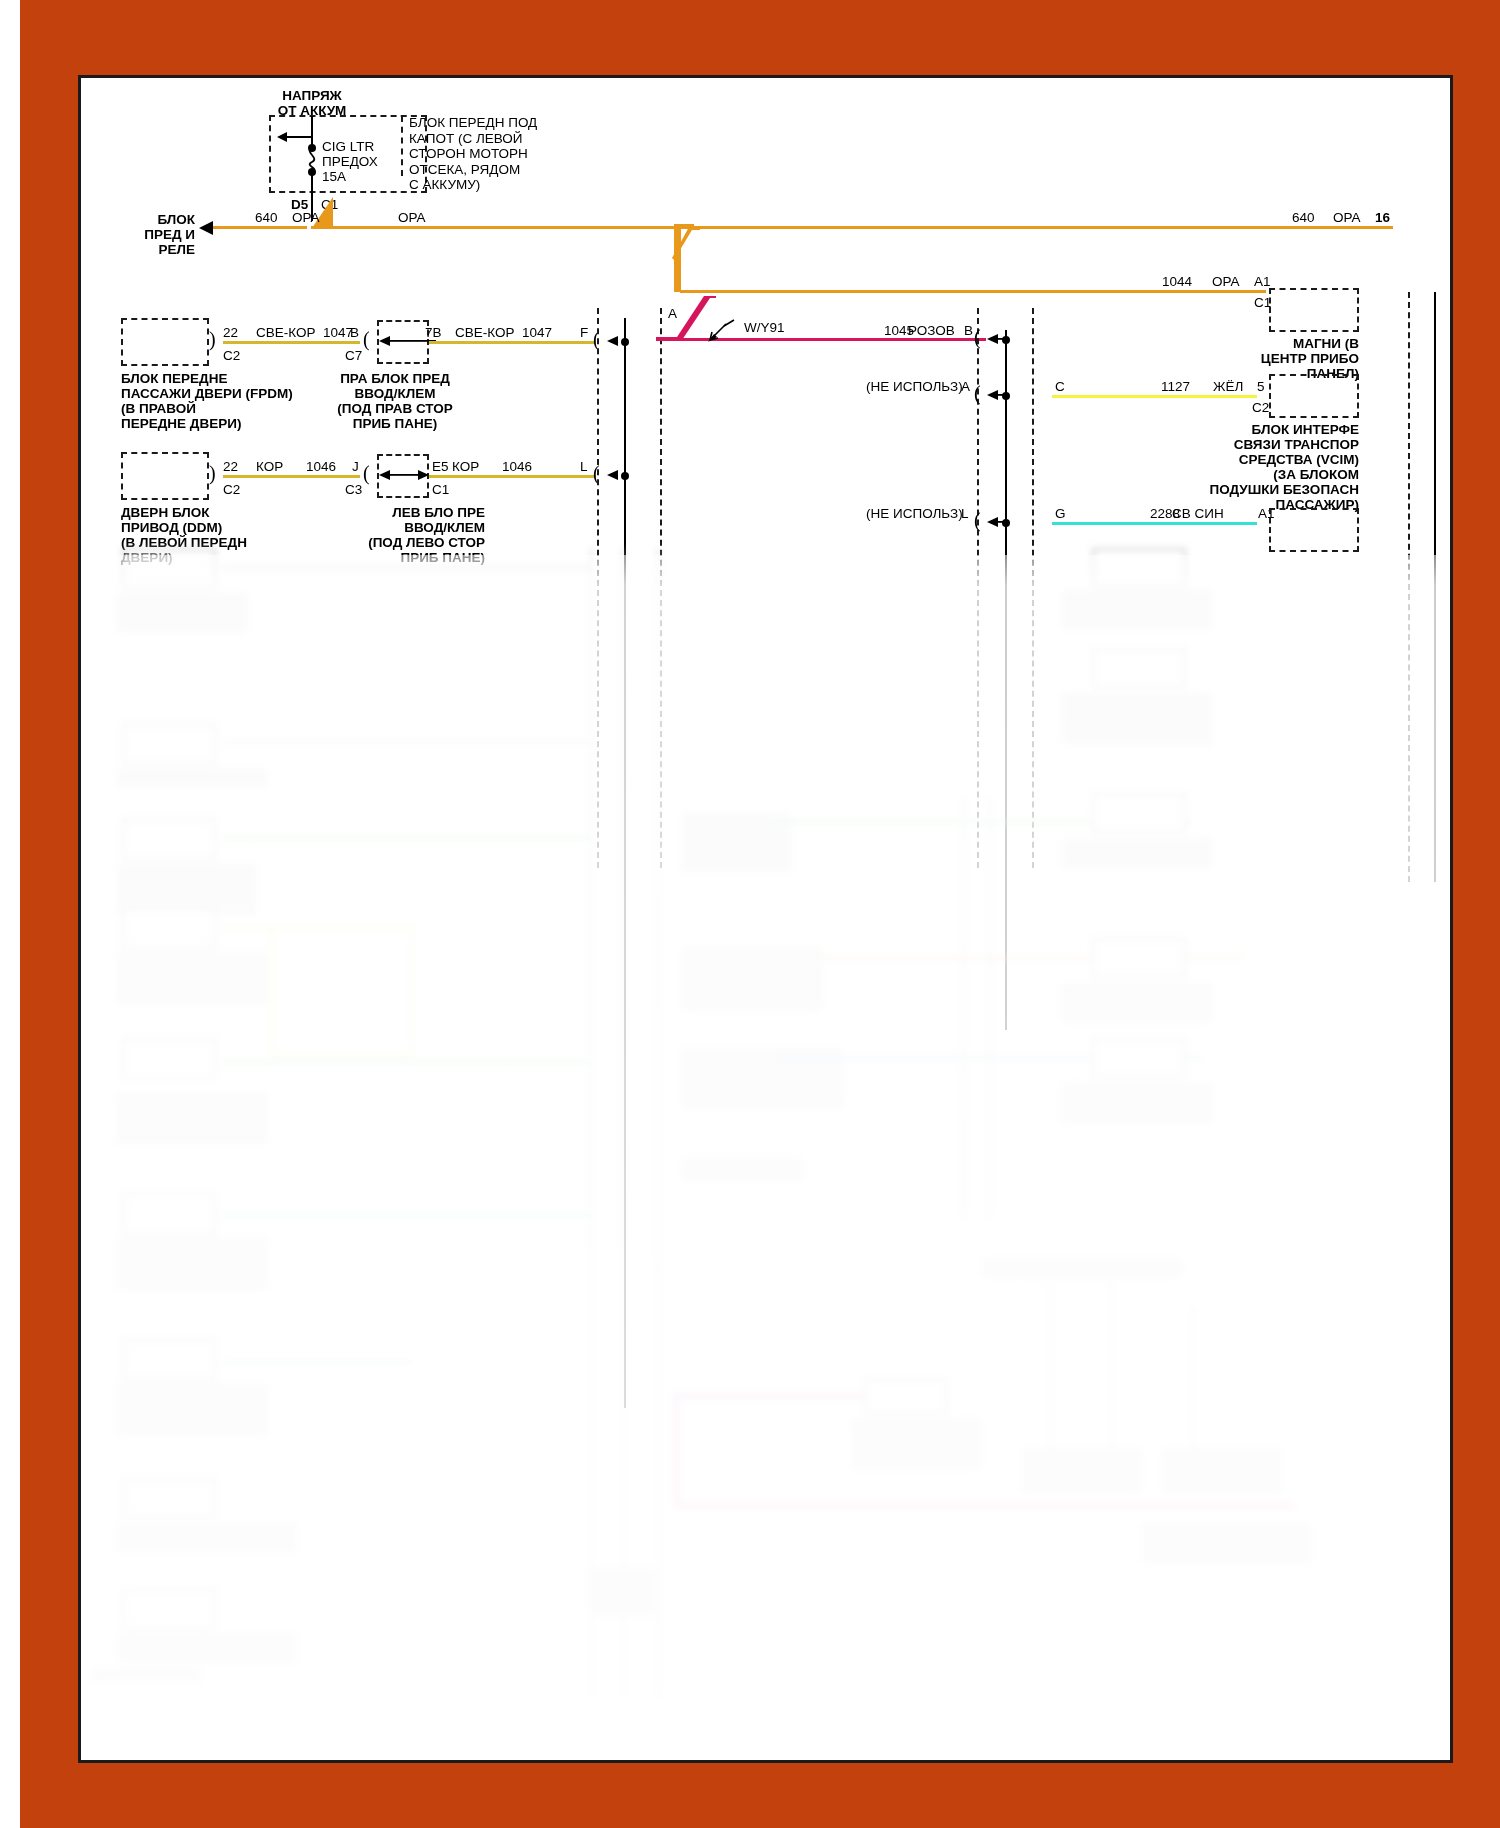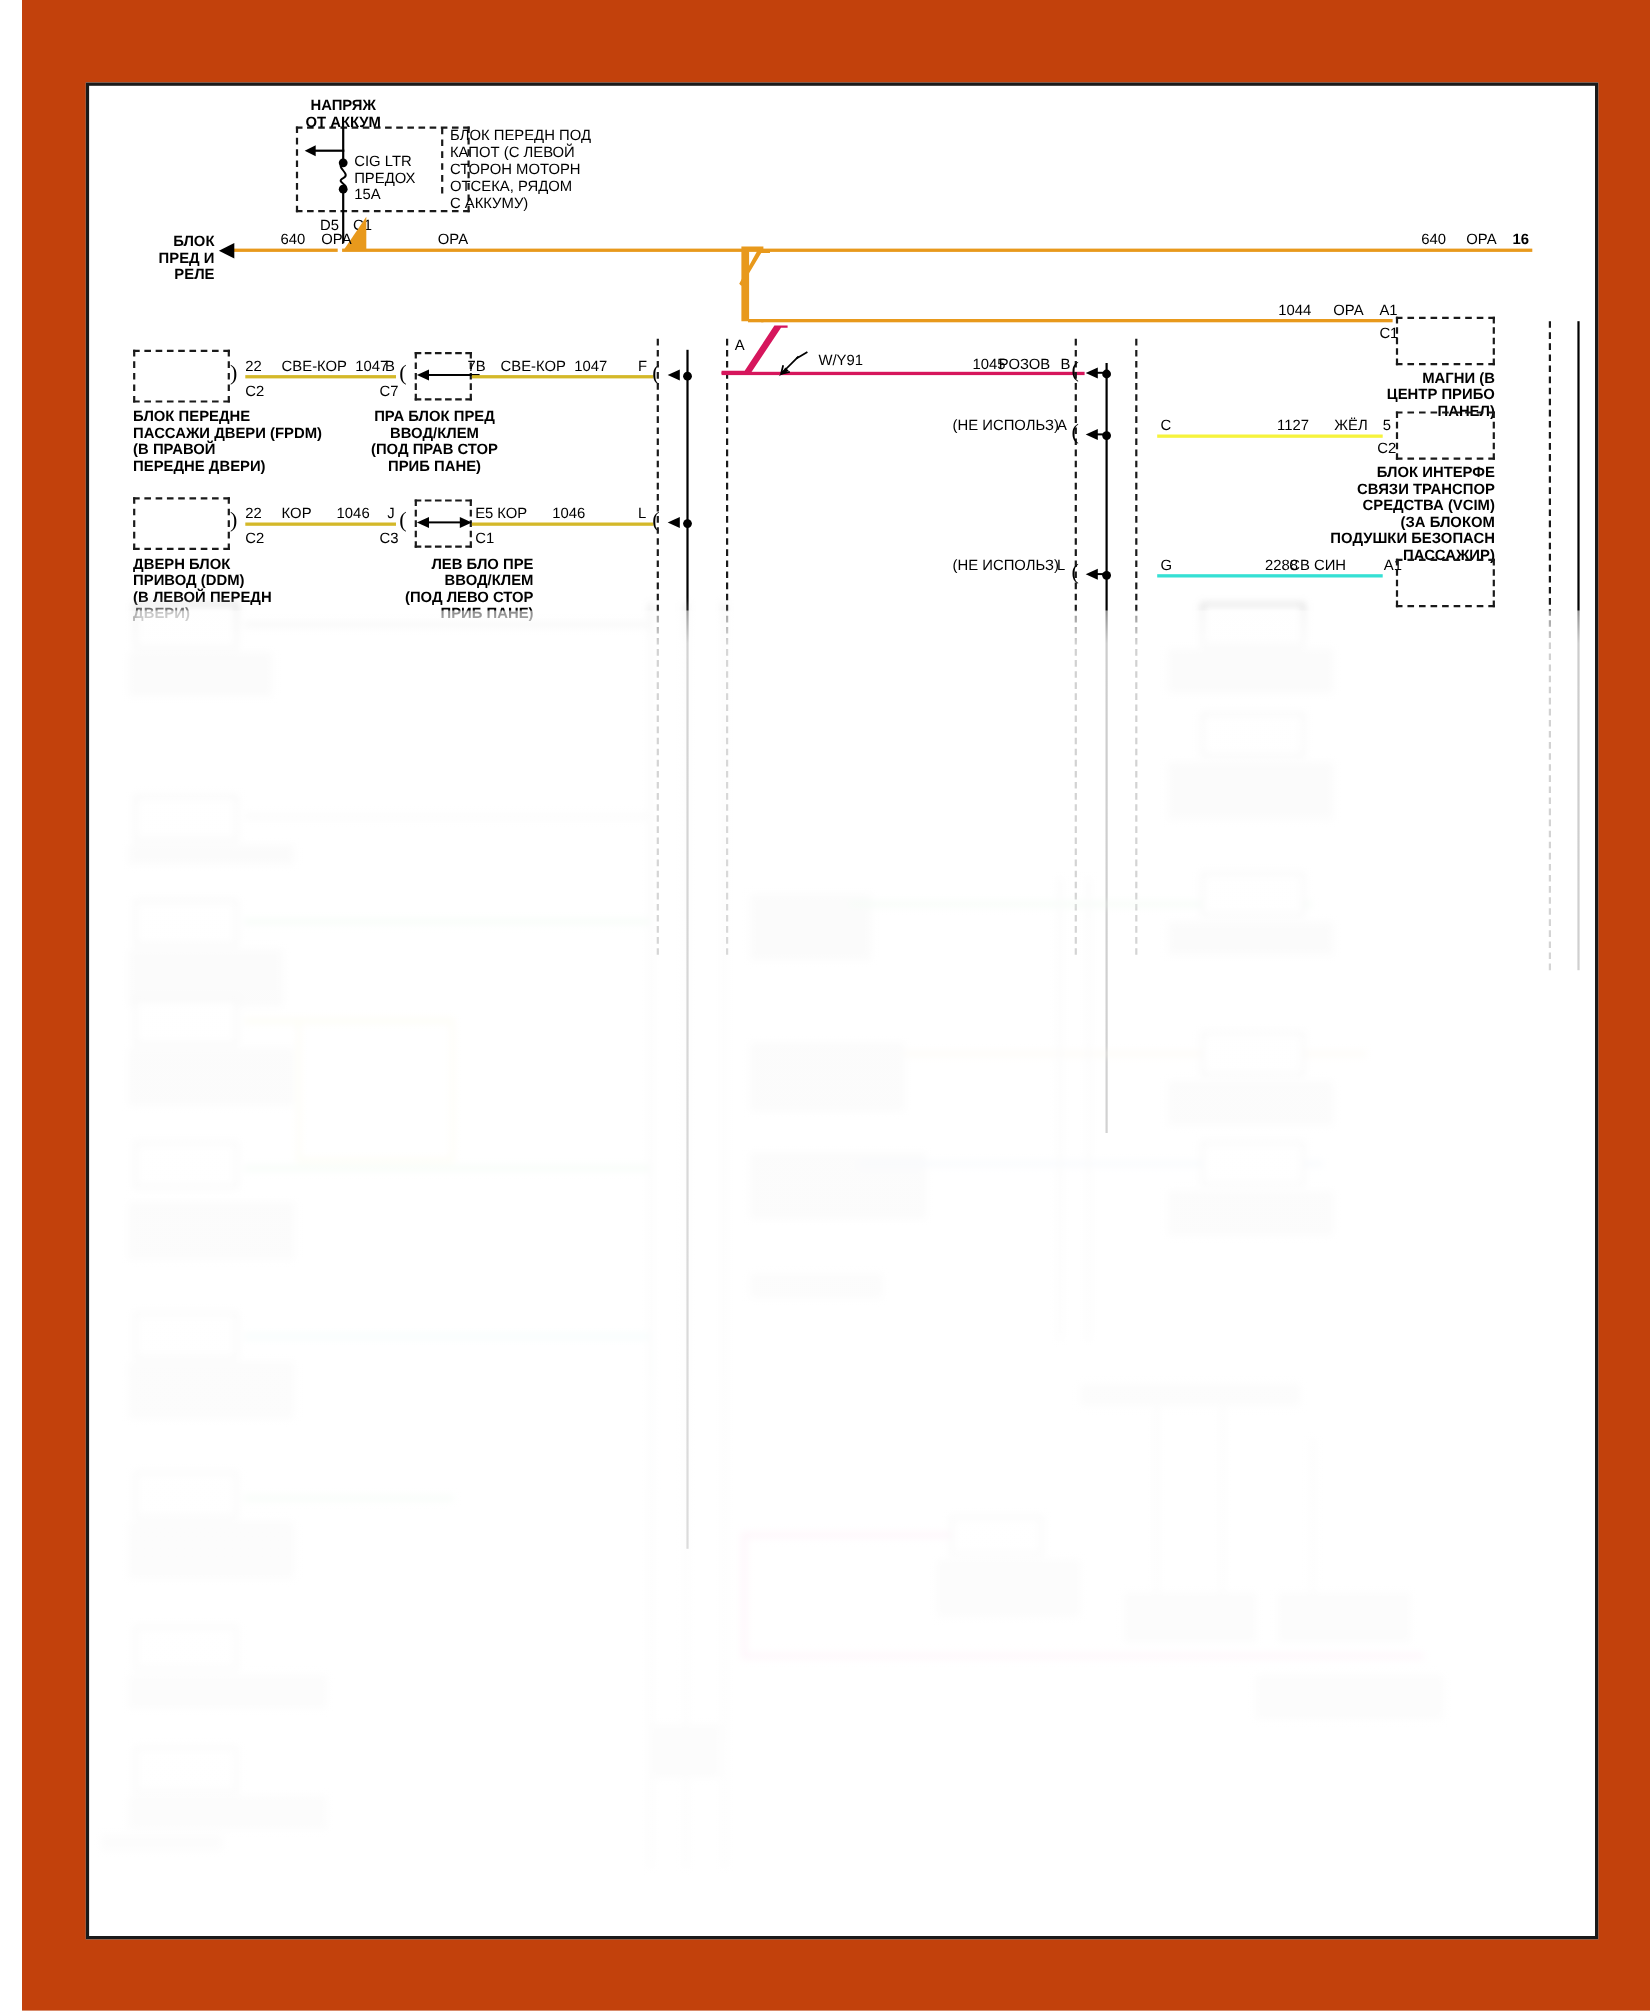--- a/index.html
+++ b/index.html
@@ -85,21 +85,21 @@
     <div class="txt" style="left:302px;top:154px;">ПРЕДОХ</div>
     <div class="txt" style="left:302px;top:169px;">15A</div>
 
     <div class="dcol" style="left:381px;top:116px;height:60px;"></div>
     <div class="txt" style="left:389px;top:115px;">БЛОК ПЕРЕДН ПОД
 КАПОТ (С ЛЕВОЙ
 СТОРОН МОТОРН
 ОТСЕКА, РЯДОМ
 С АККУМУ)</div>
 
-    <div class="txt" style="left:271px;top:197px;">D5</div>
+    <div class="txt" style="left:271px;top:197px;font-weight:bold;">D5</div>
     <div class="txt" style="left:301px;top:197px;">C1</div>
 
     <div class="wire w-ora" style="left:291px;top:226px;width:1082px;height:3px;"></div>
     <div class="wire w-ora" style="left:189px;top:226px;width:98px;height:3px;"></div>
     <svg style="left:280px;top:194px;width:36px;height:36px;">
       <path d="M12 34 L33 3 L33 34 Z" fill="#e8991c"></path>
     </svg>
     <svg style="left:178px;top:219px;width:18px;height:18px;">
       <path d="M1 9 L15 2 L15 16 Z" fill="#000"></path>
     </svg>

